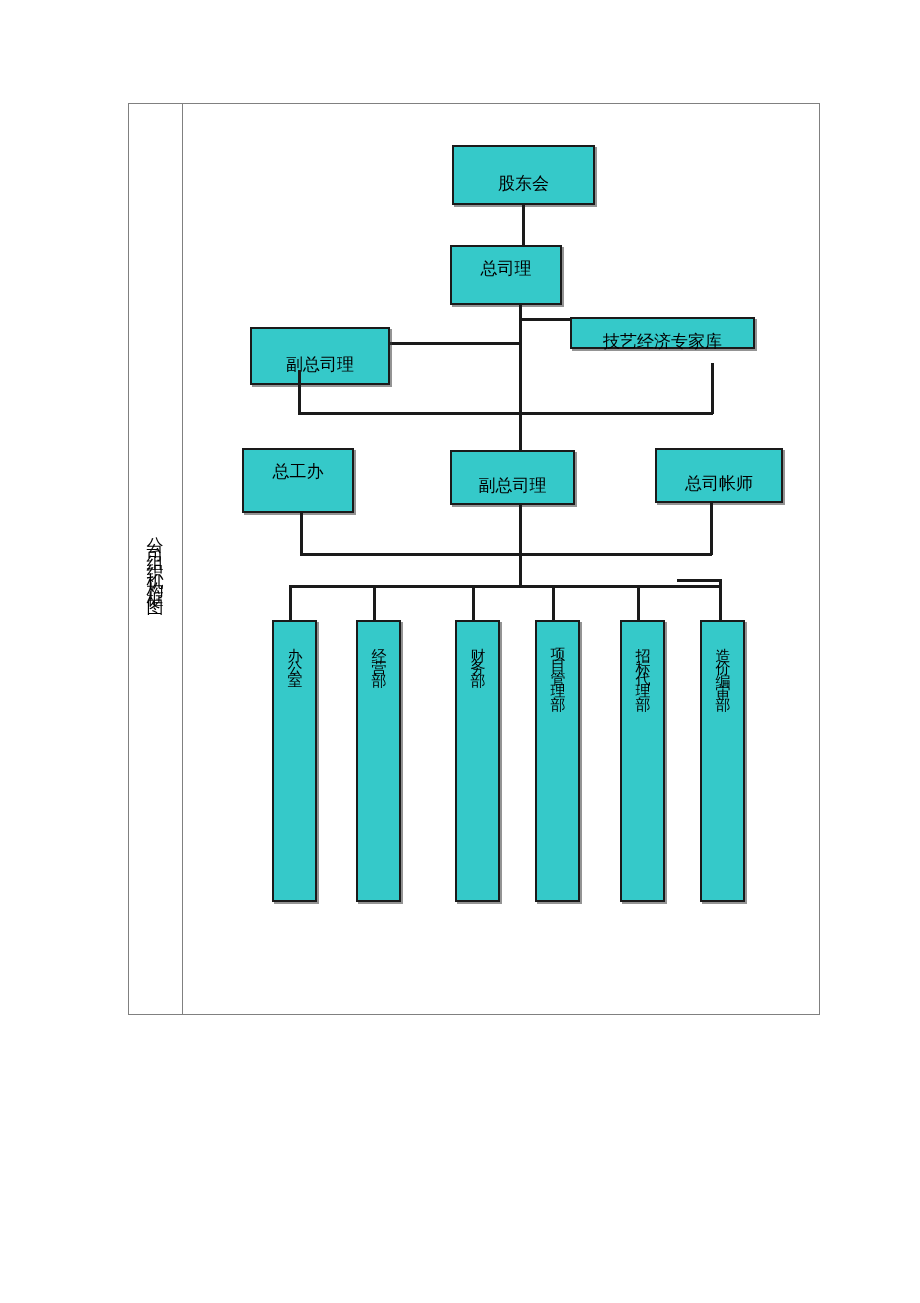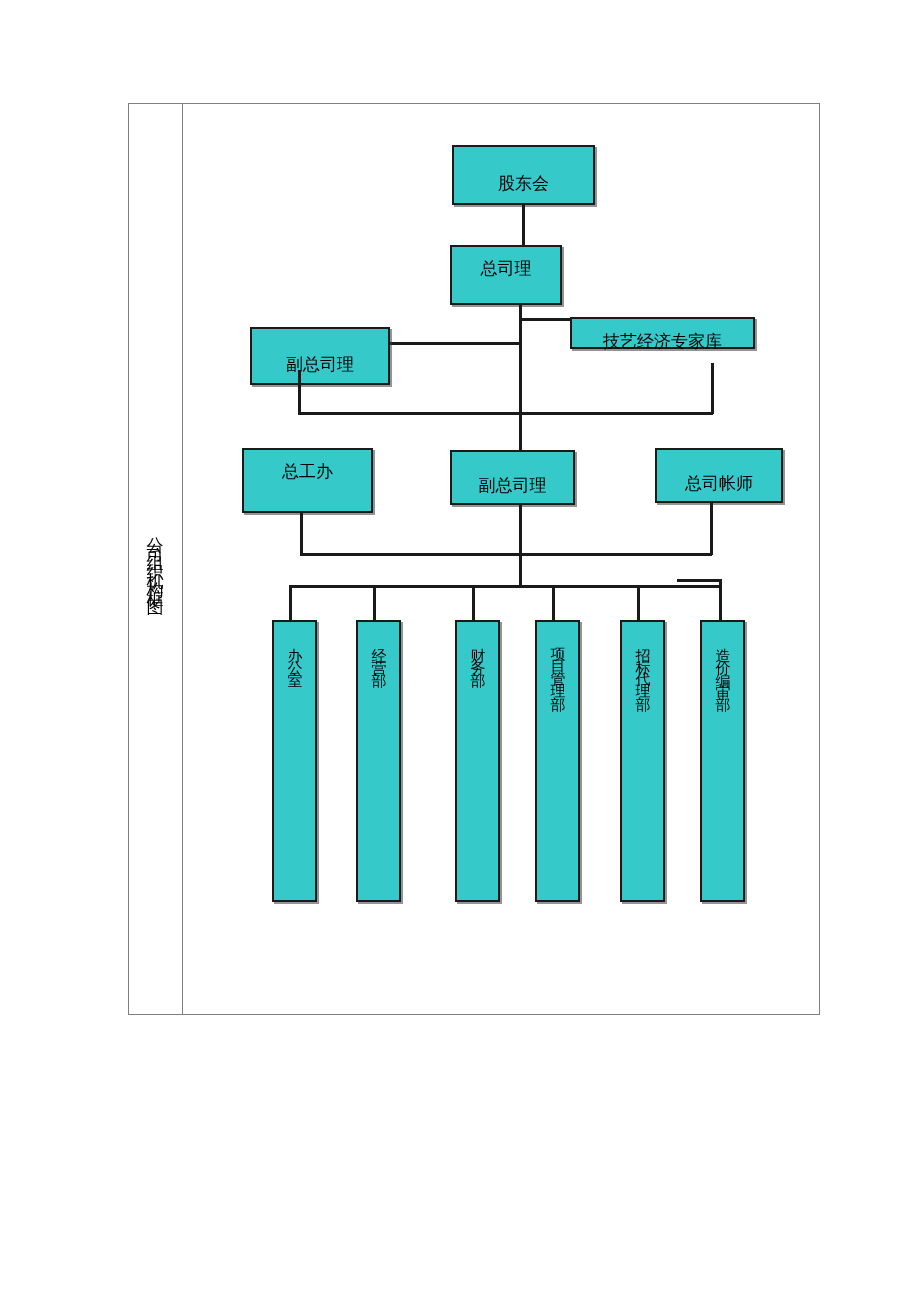--- a/index.html
+++ b/index.html
@@ -161,21 +161,21 @@
     <div class="node h mid" style="left:387px; top:213px; width:185px; height:32px;">
       <span class="lbl">技艺经济专家库</span>
     </div>
 
     <div class="ln v" style="left:115px; top:266px; height:44px;"></div>
 
     <div class="ln v" style="left:528px; top:259px; height:51px;"></div>
 
     <div class="ln h" style="left:115px; top:308px; width:415px;"></div>
 
-    <div class="node h" style="left:59px; top:344px; width:131px; height:65px;">
+    <div class="node h" style="left:59px; top:344px; width:112px; height:65px;">
       <span class="lbl">总工办</span>
     </div>
 
     <div class="node h mid" style="left:267px; top:346px; width:125px; height:55px;">
       <span class="lbl">副总司理</span>
     </div>
 
     <div class="node h mid" style="left:472px; top:344px; width:128px; height:55px;justify-content:center;">
       <span class="lbl">总司帐师</span>
     </div>

